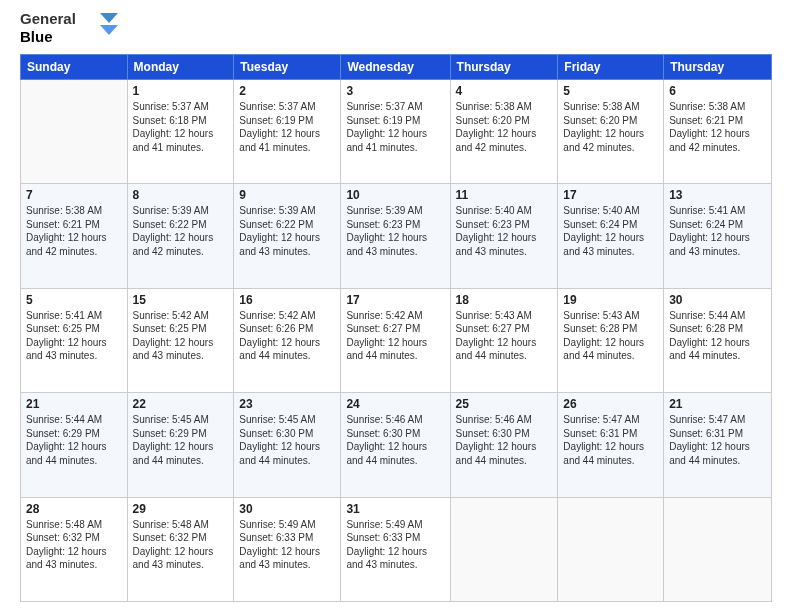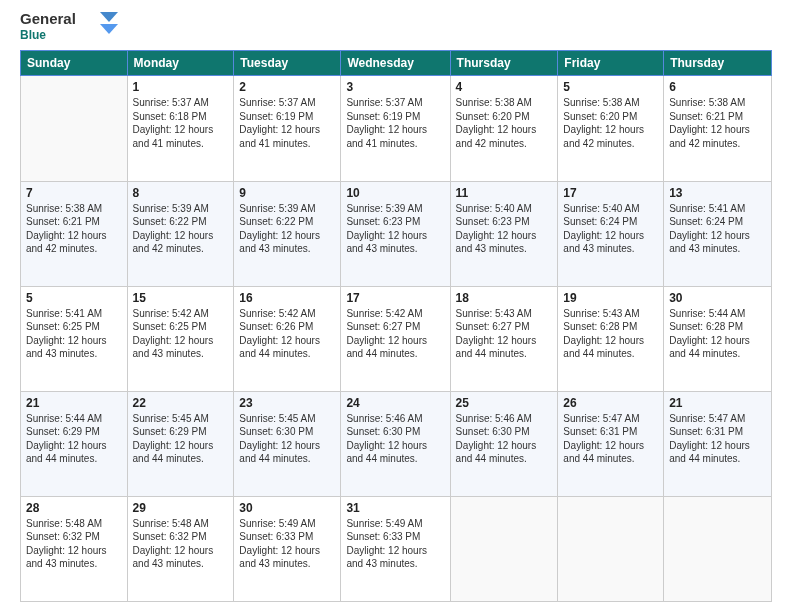--- a/index.html
+++ b/index.html
@@ -41,21 +41,21 @@
       font-size: 14px;
       color: #555;
     }
     .calendar {
       width: 100%;
       border-collapse: collapse;
       flex: 1;
       font-size: 10.5px;
     }
     .calendar thead th {
-      background: #0f766e;
+      background: #1d4ed8;
       color: #fff;
       font-size: 12px;
       font-weight: bold;
       text-align: left;
       padding: 5px 6px;
       border: 1px solid #5588dd;
     }
     .calendar tbody td {
       border: 1px solid #ccc;
       vertical-align: top;
@@ -87,24 +87,24 @@
     }
     .empty-cell {
       background: #f9f9f9 !important;
     }
   </style>
 </head>
 <body>
 
 <div class="page">
   <div class="header">
-    <div class="logo" style="display: flex; align-items: flex-end; gap: 20px;">
+    <div class="logo" style="display: flex; align-items: center; gap: 20px;">
         <div style="display: flex; flex-direction: column; align-items: flex-start;">
           <span style="font-size: 15px; font-weight: bold; color: rgb(51, 51, 51); line-height: 1.2; font-family: Arial;">General</span>
-          <span style="font-size: 12px; font-weight: bold; color: #0f766e; line-height: 1.2; font-family: Arial;">Blue</span>
+          <span style="font-size: 15px; font-weight: bold; color: #000000; line-height: 1.2; font-family: Arial;">Blue</span>
         </div>
         <svg width="18" height="30" viewBox="0 0 18 30" style="margin-left: 4px;">
           <polygon points="0,0 18,0 9,10" fill="#4488cc"></polygon>
           <polygon points="0,12 18,12 9,22" fill="#5599ee"></polygon>
         </svg>
       </div>
     <div class="title-block">
       <div class="month-title"></div>
       <div class="location"></div>
     </div>

